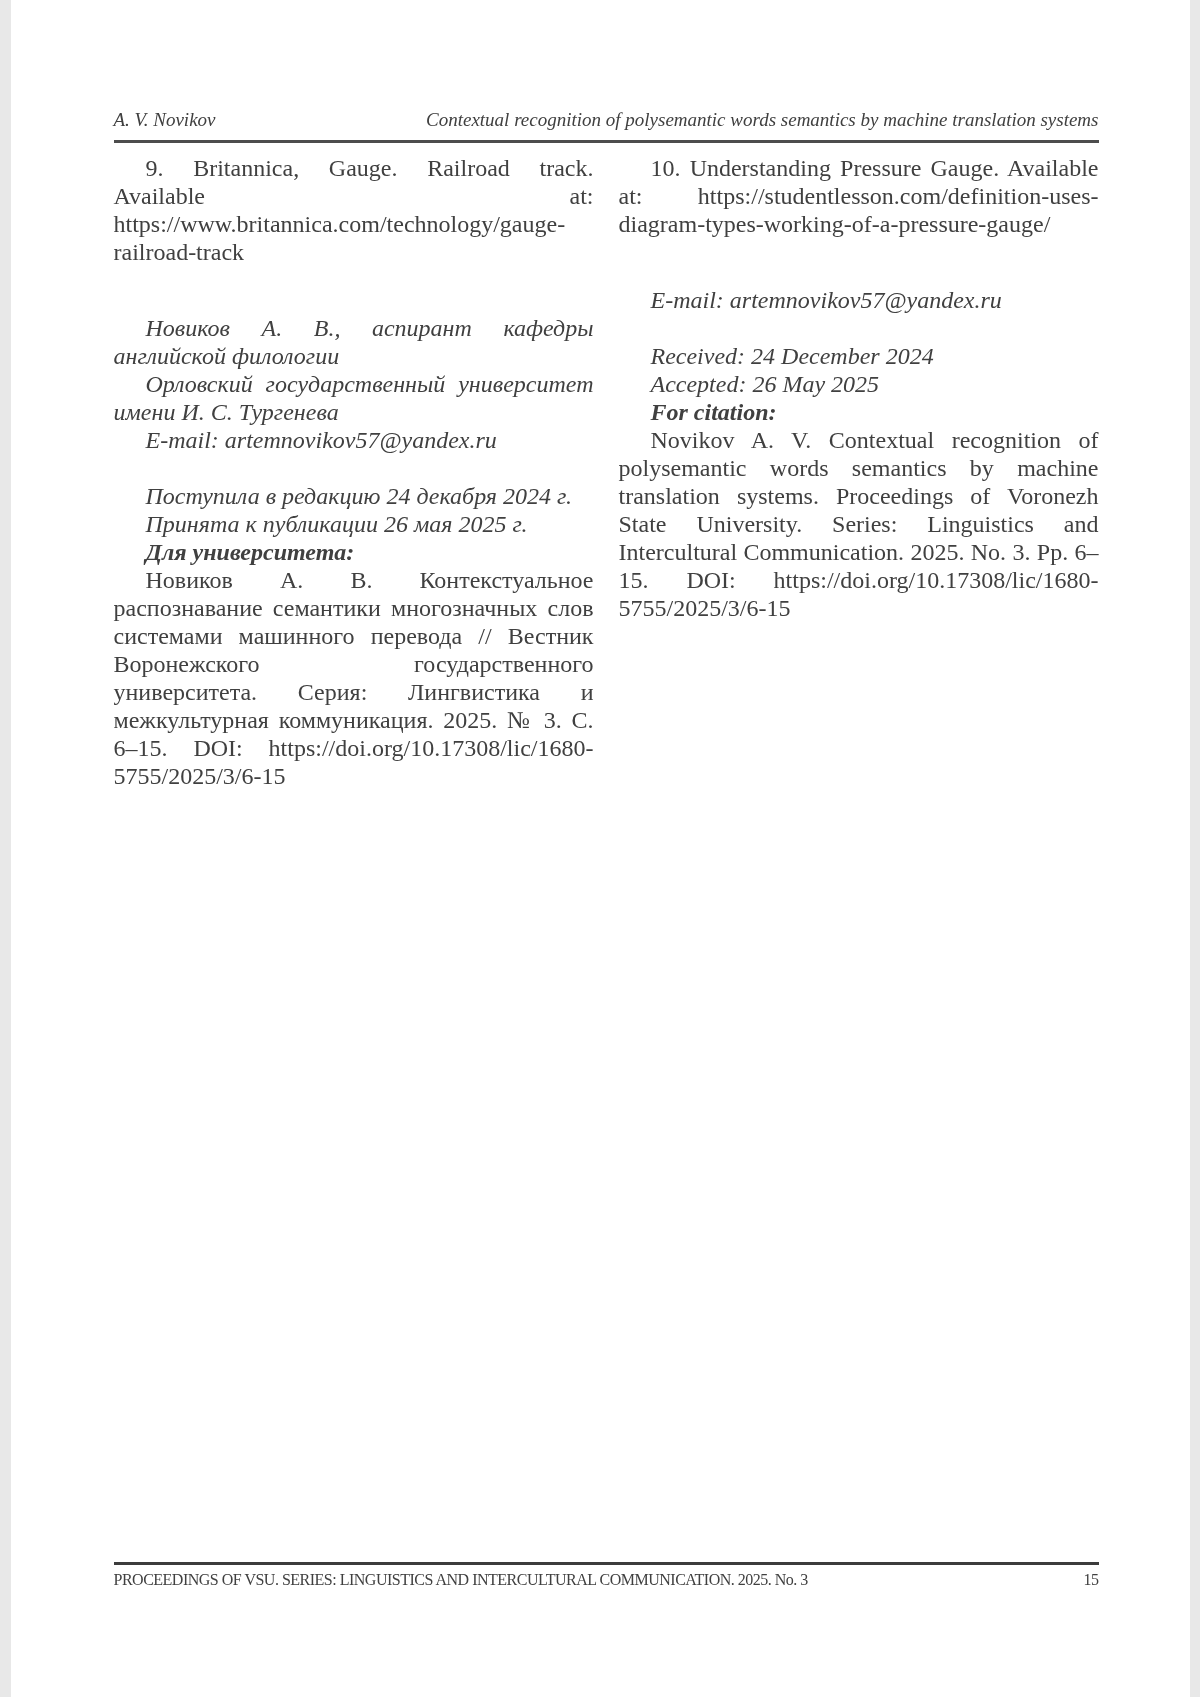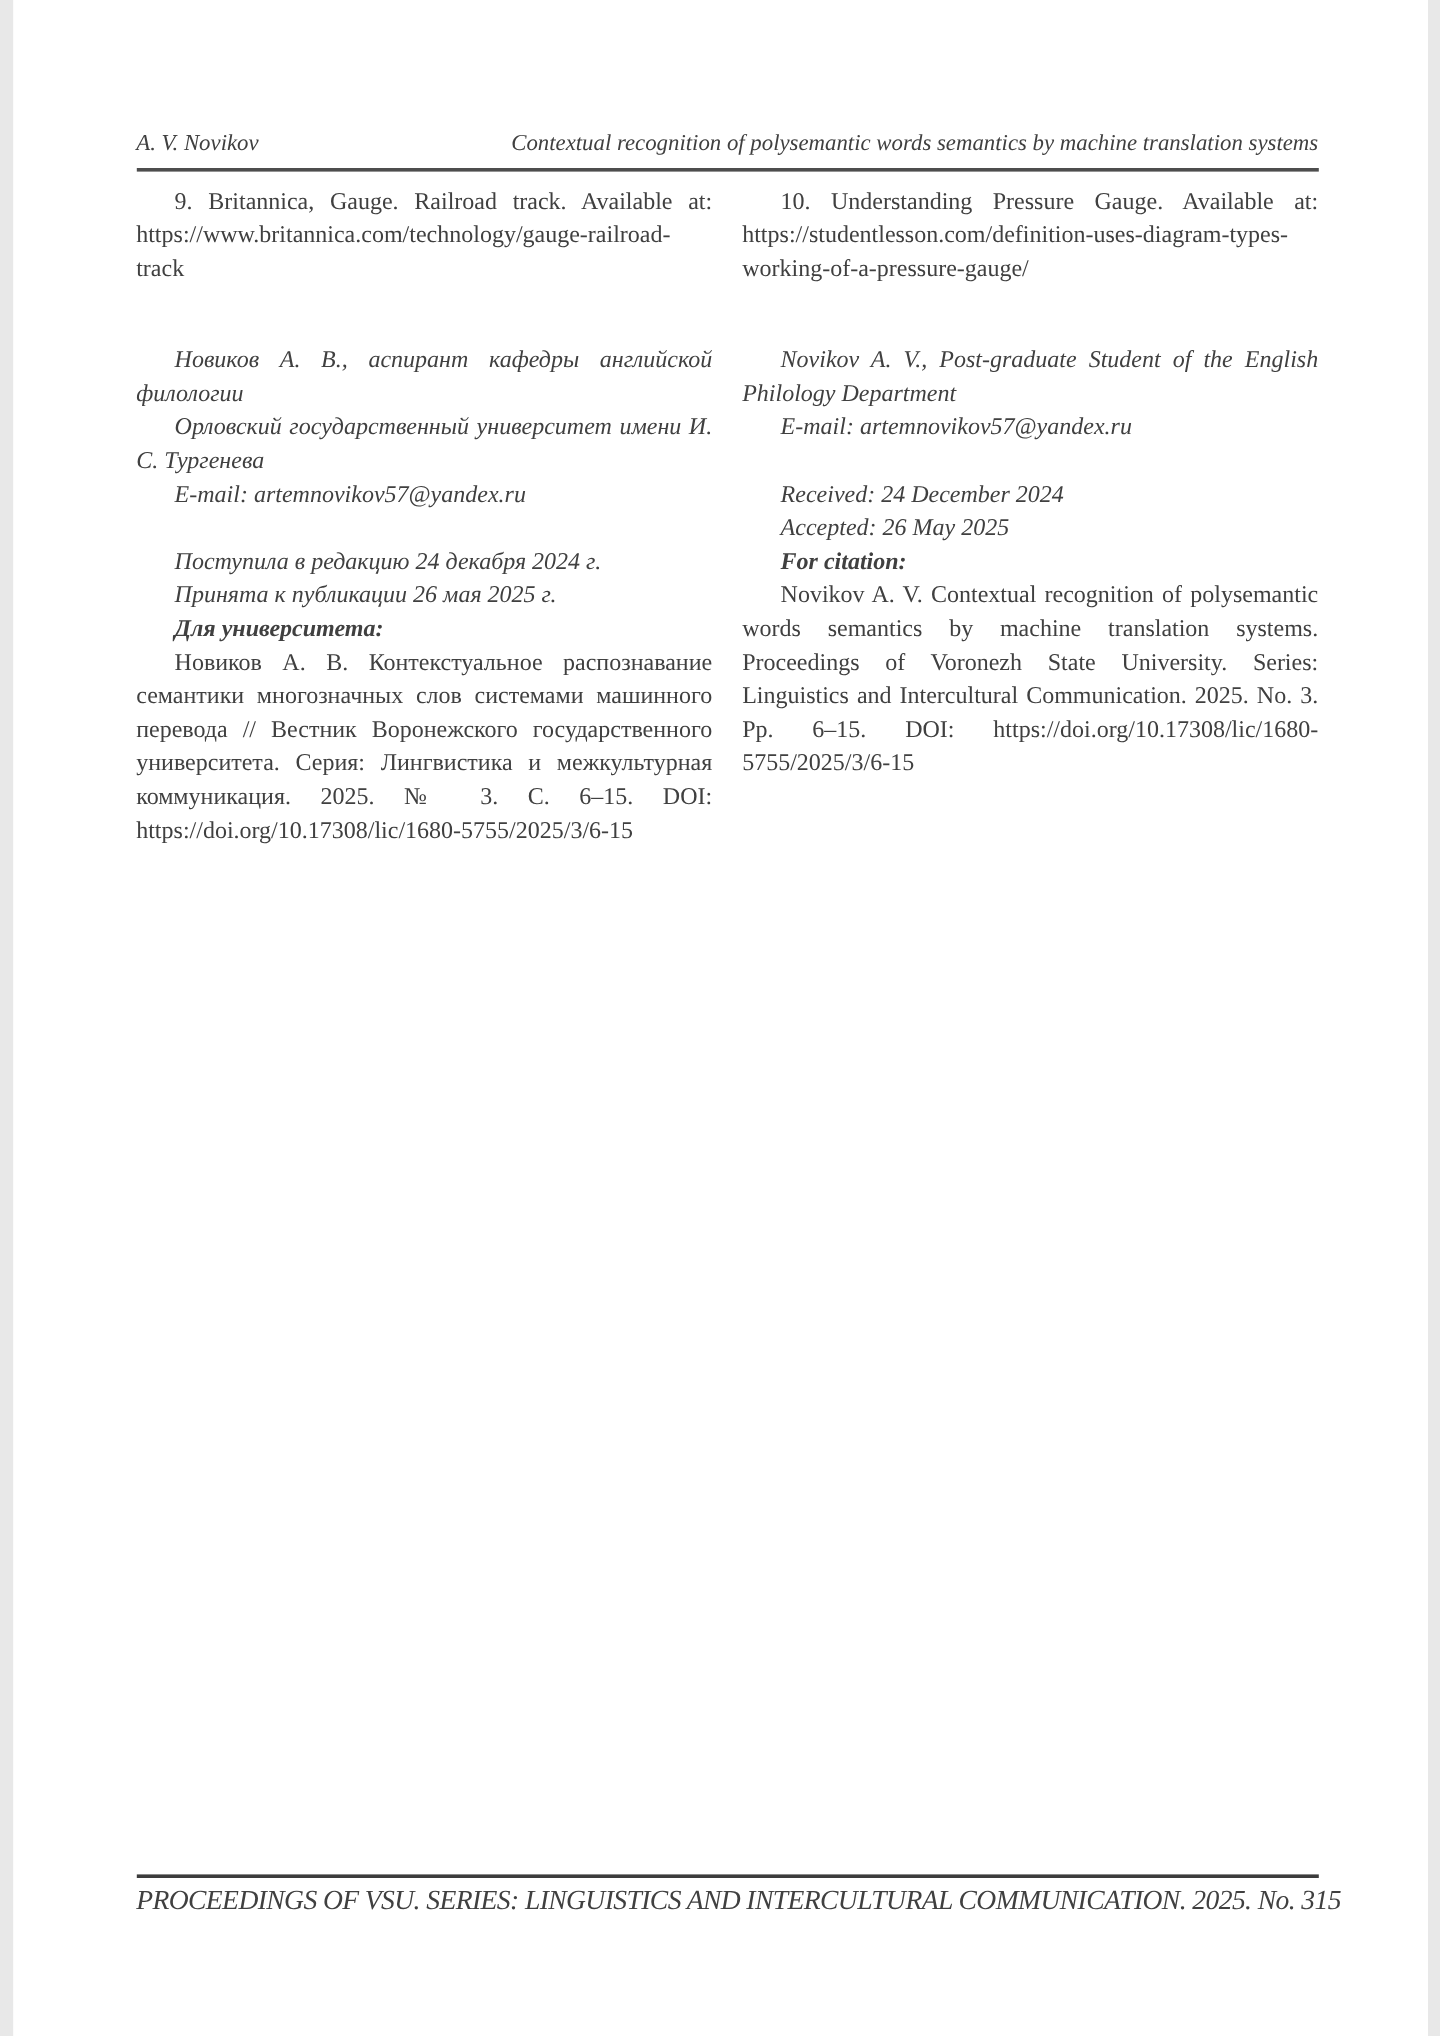--- a/index.html
+++ b/index.html
@@ -36,21 +36,21 @@
   .running-header .title {
     text-align: right;
   }
   .columns {
     display: flex;
     gap: 25px;
     margin-top: 11px;
   }
   .col {
     width: 480px;
-    font-size: 20px;
+    font-size: 24px;
     line-height: 28px;
     text-align: justify;
   }
   .col p {
     margin: 0;
     text-indent: 32px;
     overflow-wrap: break-word;
   }
   .affiliation {
     margin-top: 48px;
@@ -70,24 +70,23 @@
   .running-footer {
     position: absolute;
     left: 103px;
     top: 1562px;
     width: 985px;
     border-top: 3px solid #3c3c3c;
     padding-top: 6px;
     display: flex;
     justify-content: space-between;
     align-items: baseline;
-    font-size: 23px;
+    font-size: 16px;
     letter-spacing: -0.5px;
     white-space: nowrap;
-    font-style: italic;
   }
 </style>
 </head>
 <body>
 
 <div class="page">
 
   <div class="content">
 
     <div class="running-header">
@@ -112,21 +111,20 @@
         </div>
 
         <p class="cite-head">Для университета:</p>
         <p><span class="it">Новиков А. В.</span><span> Контекстуальное распознавание семантики многозначных слов системами машинного перевода // Вестник Воронежского государственного университета. Серия: Лингвистика и межкультурная коммуникация. 2025. № 3. С. 6–15. DOI: https://doi.org/10.17308/lic/1680-5755/2025/3/6-15</span></p>
       </div>
 
       <div class="col">
         <p>10. Understanding Pressure Gauge. Available at: https://studentlesson.com/definition-uses-diagram-types-working-of-a-pressure-gauge/</p>
 
         <div class="affiliation">
-          <p>Novikov A. V., Post-graduate Student of the English Philology Department</p>
           <p>E-mail: artemnovikov57@yandex.ru</p>
         </div>
 
         <div class="dates">
           <p>Received: 24 December 2024</p>
           <p>Accepted: 26 May 2025</p>
         </div>
 
         <p class="cite-head">For citation:</p>
         <p><span class="it">Novikov A. V.</span><span> Contextual recognition of polysemantic words semantics by machine translation systems. </span><span class="it">Proceedings of Voronezh State University. Series: Linguistics and Intercultural Communication.</span><span> 2025. No. 3. Pp. 6–15. DOI: https://doi.org/10.17308/lic/1680-5755/2025/3/6-15</span></p>

